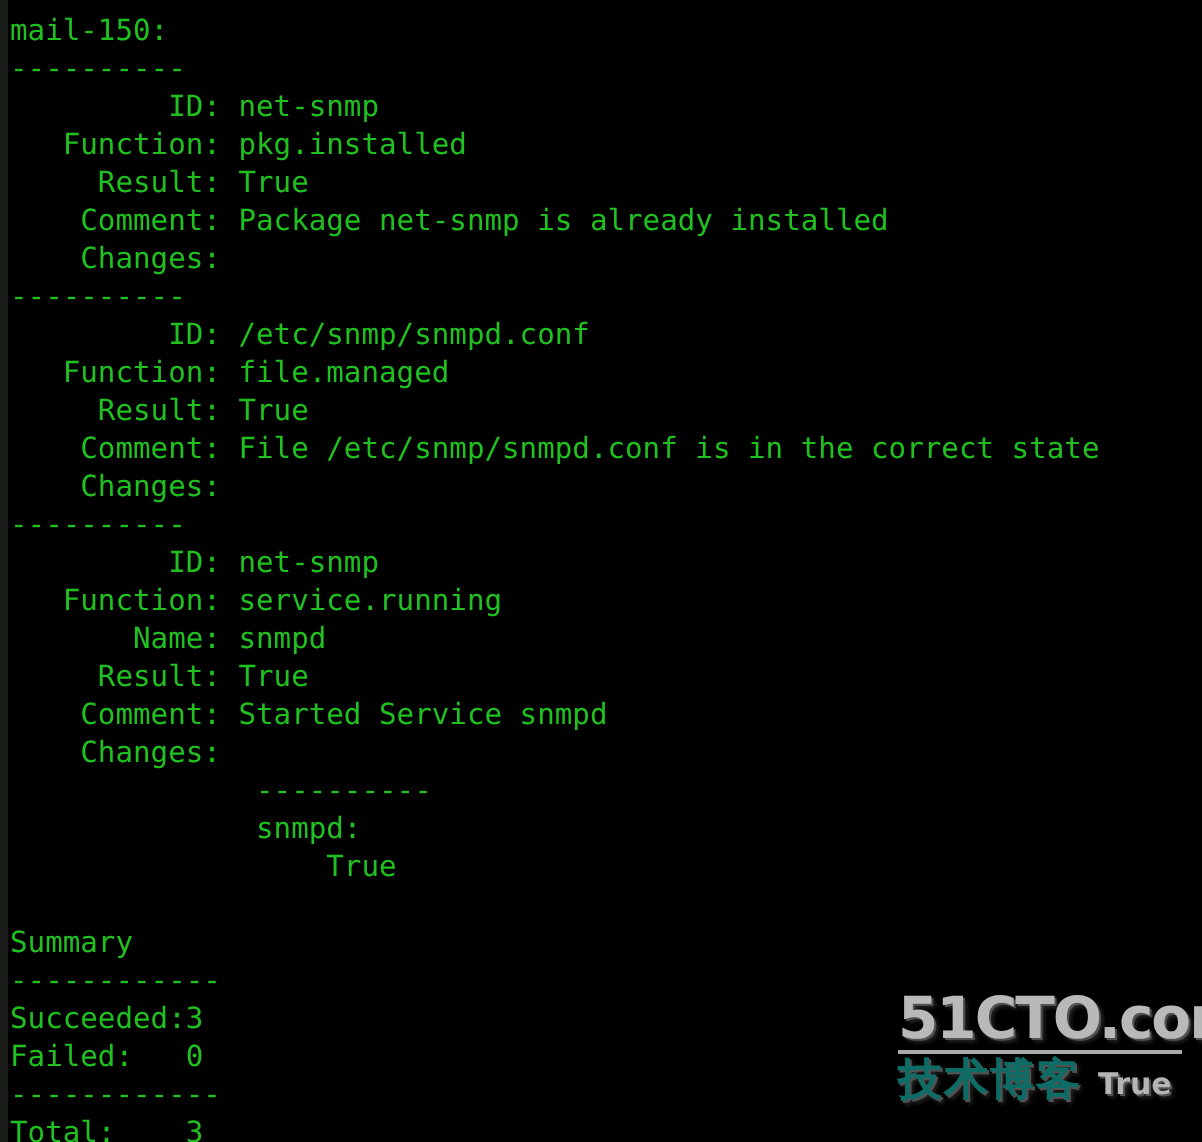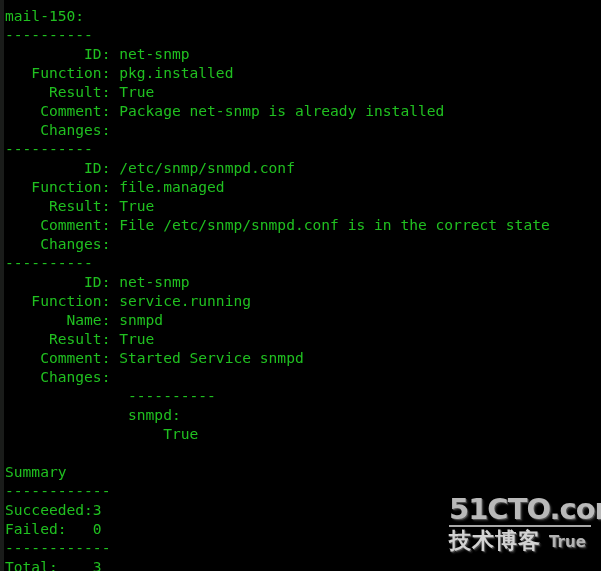--- a/index.html
+++ b/index.html
@@ -81,21 +81,21 @@
     display: flex;
     align-items: flex-end;
     gap: 8px;
   }
   #watermark .wm-cn {
     font-family: "DejaVu Sans", "Liberation Sans", sans-serif;
     font-weight: bold;
     font-size: 22px;
     line-height: 24px;
     letter-spacing: 1px;
-    color: #e5e5e5;
+    color: #0f766e;
     text-shadow: 1px 1px 0 #5a5a5a, 2px 2px 2px #2a2a2a;
   }
   #watermark .wm-blog {
     font-family: "DejaVu Sans", "Liberation Sans", sans-serif;
     font-weight: bold;
     font-size: 15px;
     line-height: 22px;
     color: #c4c4c4;
     text-shadow: 1px 1px 0 #5a5a5a, 2px 2px 2px #2a2a2a;
   }

